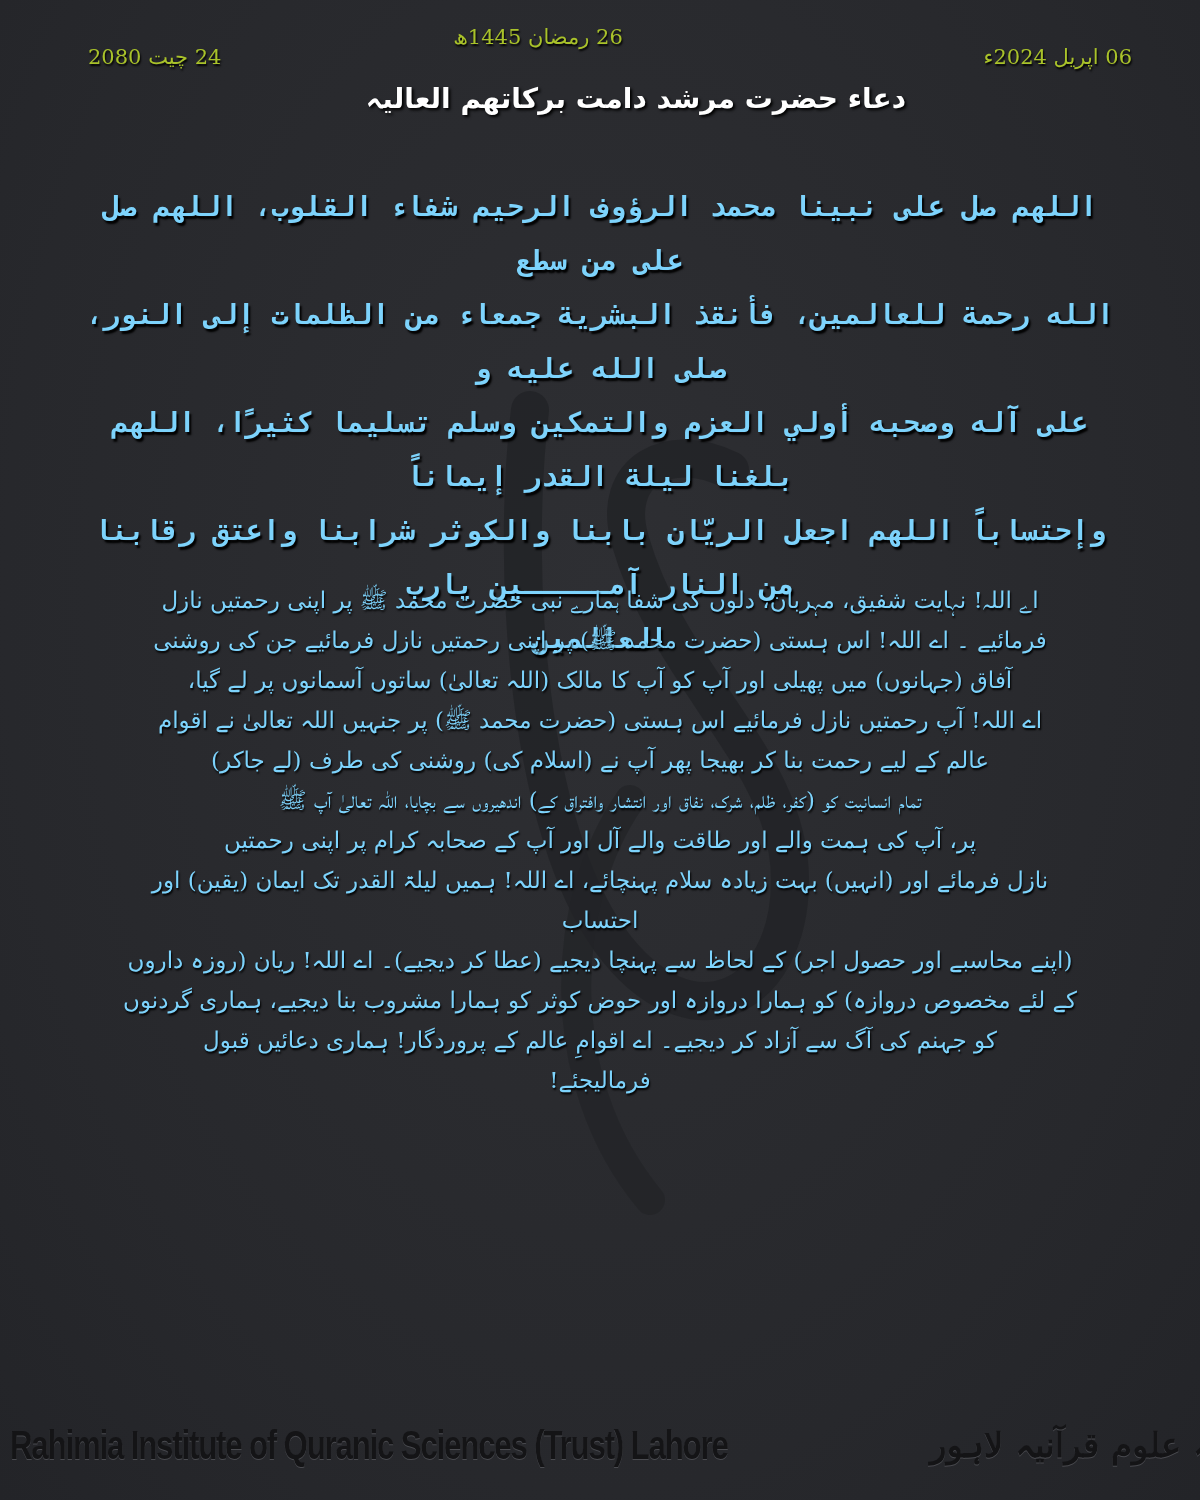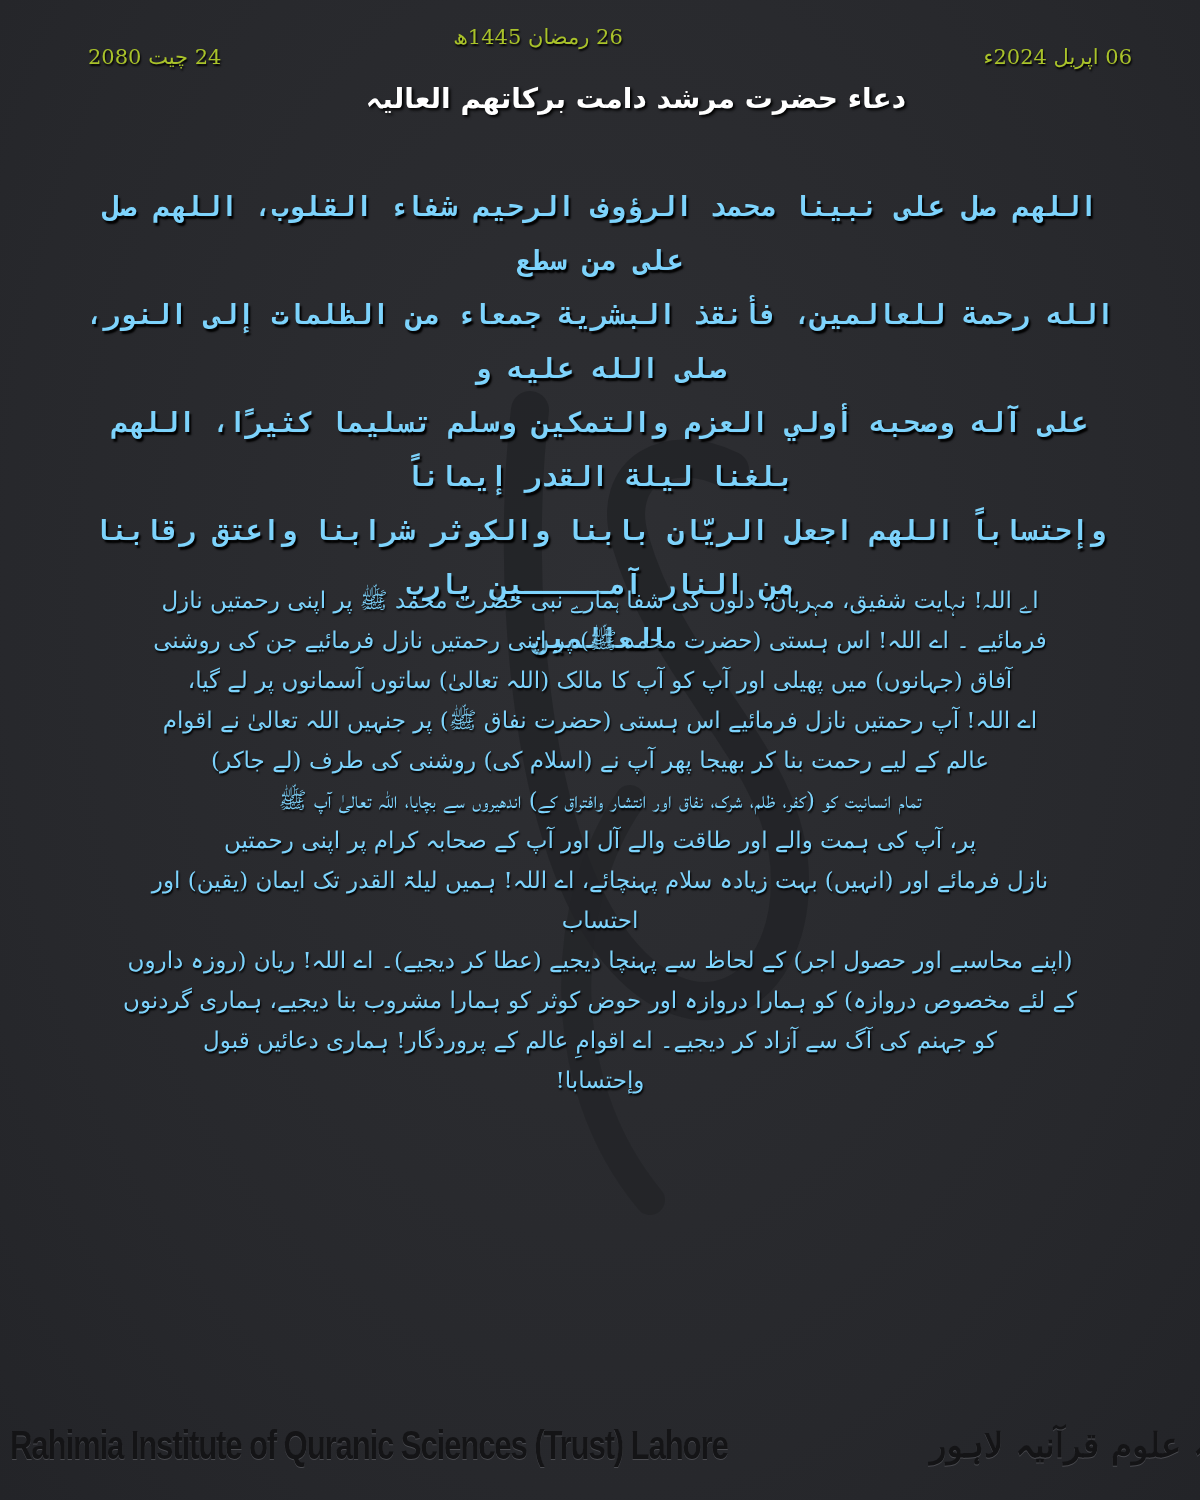--- a/index.html
+++ b/index.html
@@ -73,27 +73,27 @@
   <span>الله رحمة للعالمين، فأنقذ البشرية جمعاء من الظلمات إلى النور، صلى الله عليه و</span>
   <span>على آله وصحبه أولي العزم والتمكين وسلم تسليما كثيرًا، اللهم بلغنا ليلة القدر إيماناً</span>
   <span>وإحتساباً اللهم اجعل الريّان بابنا والكوثر شرابنا واعتق رقابنا من النار آمـــــين يارب</span>
   <span>العالمين</span>
 </div>
 
 <div class="urdu">
   <span>اے اللہ! نہایت شفیق، مہربان، دلوں کی شفا ہمارے نبی حضرت محمد ﷺ پر اپنی رحمتیں نازل</span>
   <span>فرمائیے ۔ اے اللہ! اس ہستی (حضرت محمد ﷺ) پر اپنی رحمتیں نازل فرمائیے جن کی روشنی</span>
   <span>آفاق (جہانوں) میں پھیلی اور آپ کو آپ کا مالک (اللہ تعالیٰ) ساتوں آسمانوں پر لے گیا،</span>
-  <span>اے اللہ! آپ رحمتیں نازل فرمائیے اس ہستی (حضرت نفاق ﷺ) پر جنہیں اللہ تعالیٰ نے اقوام</span>
+  <span>اے اللہ! آپ رحمتیں نازل فرمائیے اس ہستی (حضرت محمد ﷺ) پر جنہیں اللہ تعالیٰ نے اقوام</span>
   <span>عالم کے لیے رحمت بنا کر بھیجا پھر آپ نے (اسلام کی) روشنی کی طرف (لے جاکر)</span>
   <span>تمام انسانیت کو (کفر، ظلم، شرک، نفاق اور انتشار وافتراق کے) اندھیروں سے بچایا، اللہ تعالیٰ آپ ﷺ</span>
   <span>پر، آپ کی ہمت والے اور طاقت والے آل اور آپ کے صحابہ کرام پر اپنی رحمتیں</span>
   <span>نازل فرمائے اور (انہیں) بہت زیادہ سلام پہنچائے، اے اللہ! ہمیں لیلۃ القدر تک ایمان (یقین) اور احتساب</span>
   <span>(اپنے محاسبے اور حصول اجر) کے لحاظ سے پہنچا دیجیے (عطا کر دیجیے)۔ اے اللہ! ریان (روزہ داروں</span>
   <span>کے لئے مخصوص دروازہ) کو ہمارا دروازہ اور حوض کوثر کو ہمارا مشروب بنا دیجیے، ہماری گردنوں</span>
   <span>کو جہنم کی آگ سے آزاد کر دیجیے۔ اے اقوامِ عالم کے پروردگار! ہماری دعائیں قبول</span>
-  <span>وإحتسابا!</span>
+  <span>فرمالیجئے!</span>
 </div>
 
 <div class="footer">
   <div class="footer-en">Rahimia Institute of Quranic Sciences (Trust) Lahore</div>
   <div class="footer-ur">ادارہ رحیمیہ علوم قرآنیہ لاہور</div>
 </div>
 
 </body></html>

